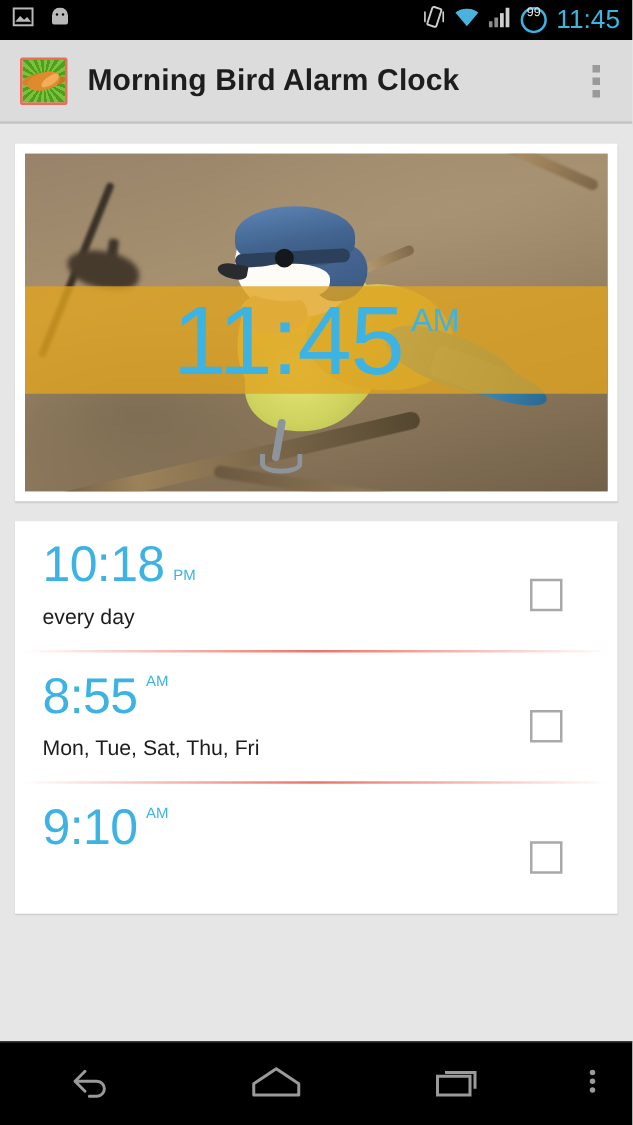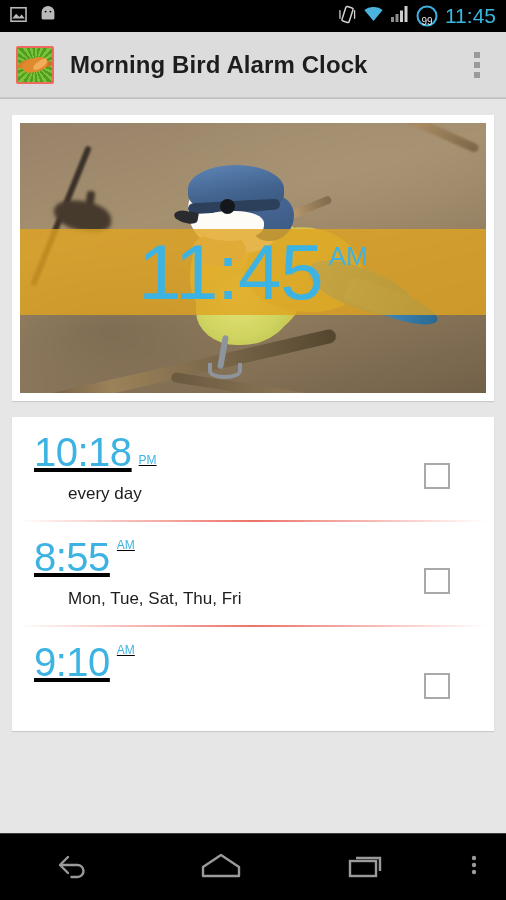--- a/index.html
+++ b/index.html
@@ -216,30 +216,30 @@
   
   .alarm-card{
     margin:16px 12px 0 12px; background:#ffffff;
     box-shadow:0 1px 1px rgba(0,0,0,0.12);
   }
   .alarm-row{
     position:relative; display:flex; align-items:flex-start;
     padding:14px 18px 16px 22px; min-height:100px;
   }
   .alarm-main{ flex:1 1 auto; }
-  .alarm-time-line{ display:flex; align-items:flex-start;text-decoration:underline; }
+  .alarm-time-line{ display:flex; align-items:flex-start; }
   .alarm-time{
     font-size:40px; line-height:1.08; color:#3db3e3; font-weight:400; letter-spacing:-0.5px;
   }
   .alarm-ampm{
     font-size:12px; color:#3db3e3; margin-left:7px; margin-top:2px; font-weight:400;
   }
   .alarm-ampm.baseline{ align-self:flex-end; margin-bottom:7px; margin-top:0; }
   .alarm-days{
-    margin-top:10px; font-size:17px; color:#1c1c1c; font-weight:400; min-height:20px;margin-left:34px;
+    margin-top:10px; font-size:17px; color:#1c1c1c; font-weight:400; min-height:20px;
   }
   .alarm-check{
     width:26px; height:26px; border:2px solid #a9a9a9; background:#fff;
     margin-top:32px; margin-right:26px; flex:0 0 auto;
   }
   .divider{
     height:2px; margin:0 6px;
     background:linear-gradient(90deg, rgba(233,90,78,0) 0%, rgba(233,90,78,0.85) 50%, rgba(233,90,78,0) 100%);
   }
 
@@ -288,21 +288,21 @@
           </svg>
       </span>
       <span>
         <svg width="18" height="16" viewBox="0 0 18 16">
             <rect x="0" y="11" width="3" height="5" fill="#8d8d8d"></rect>
             <rect x="4.5" y="8" width="3" height="8" fill="#8d8d8d"></rect>
             <rect x="9" y="4.5" width="3" height="11.5" fill="#cfcfcf"></rect>
             <rect x="13.5" y="0" width="3" height="16" fill="#cfcfcf"></rect>
           </svg>
       </span>
-      <span style="position:relative;display:inline-flex;align-items:flex-end;justify-content:center;">
+      <span style="position:relative;display:inline-flex;align-items:flex-start;justify-content:center;">
         <svg width="22" height="22" viewBox="0 0 22 22">
             <circle cx="11" cy="11" r="9.5" fill="none" stroke="#3db3e3" stroke-width="2"></circle>
           </svg>
         <span style="position:absolute;font-size:10px;color:#e8e8e8;">99</span>
       </span>
       <span class="sb-time">11:45</span>
     </div>
   </div>
 
   <div class="actionbar">

